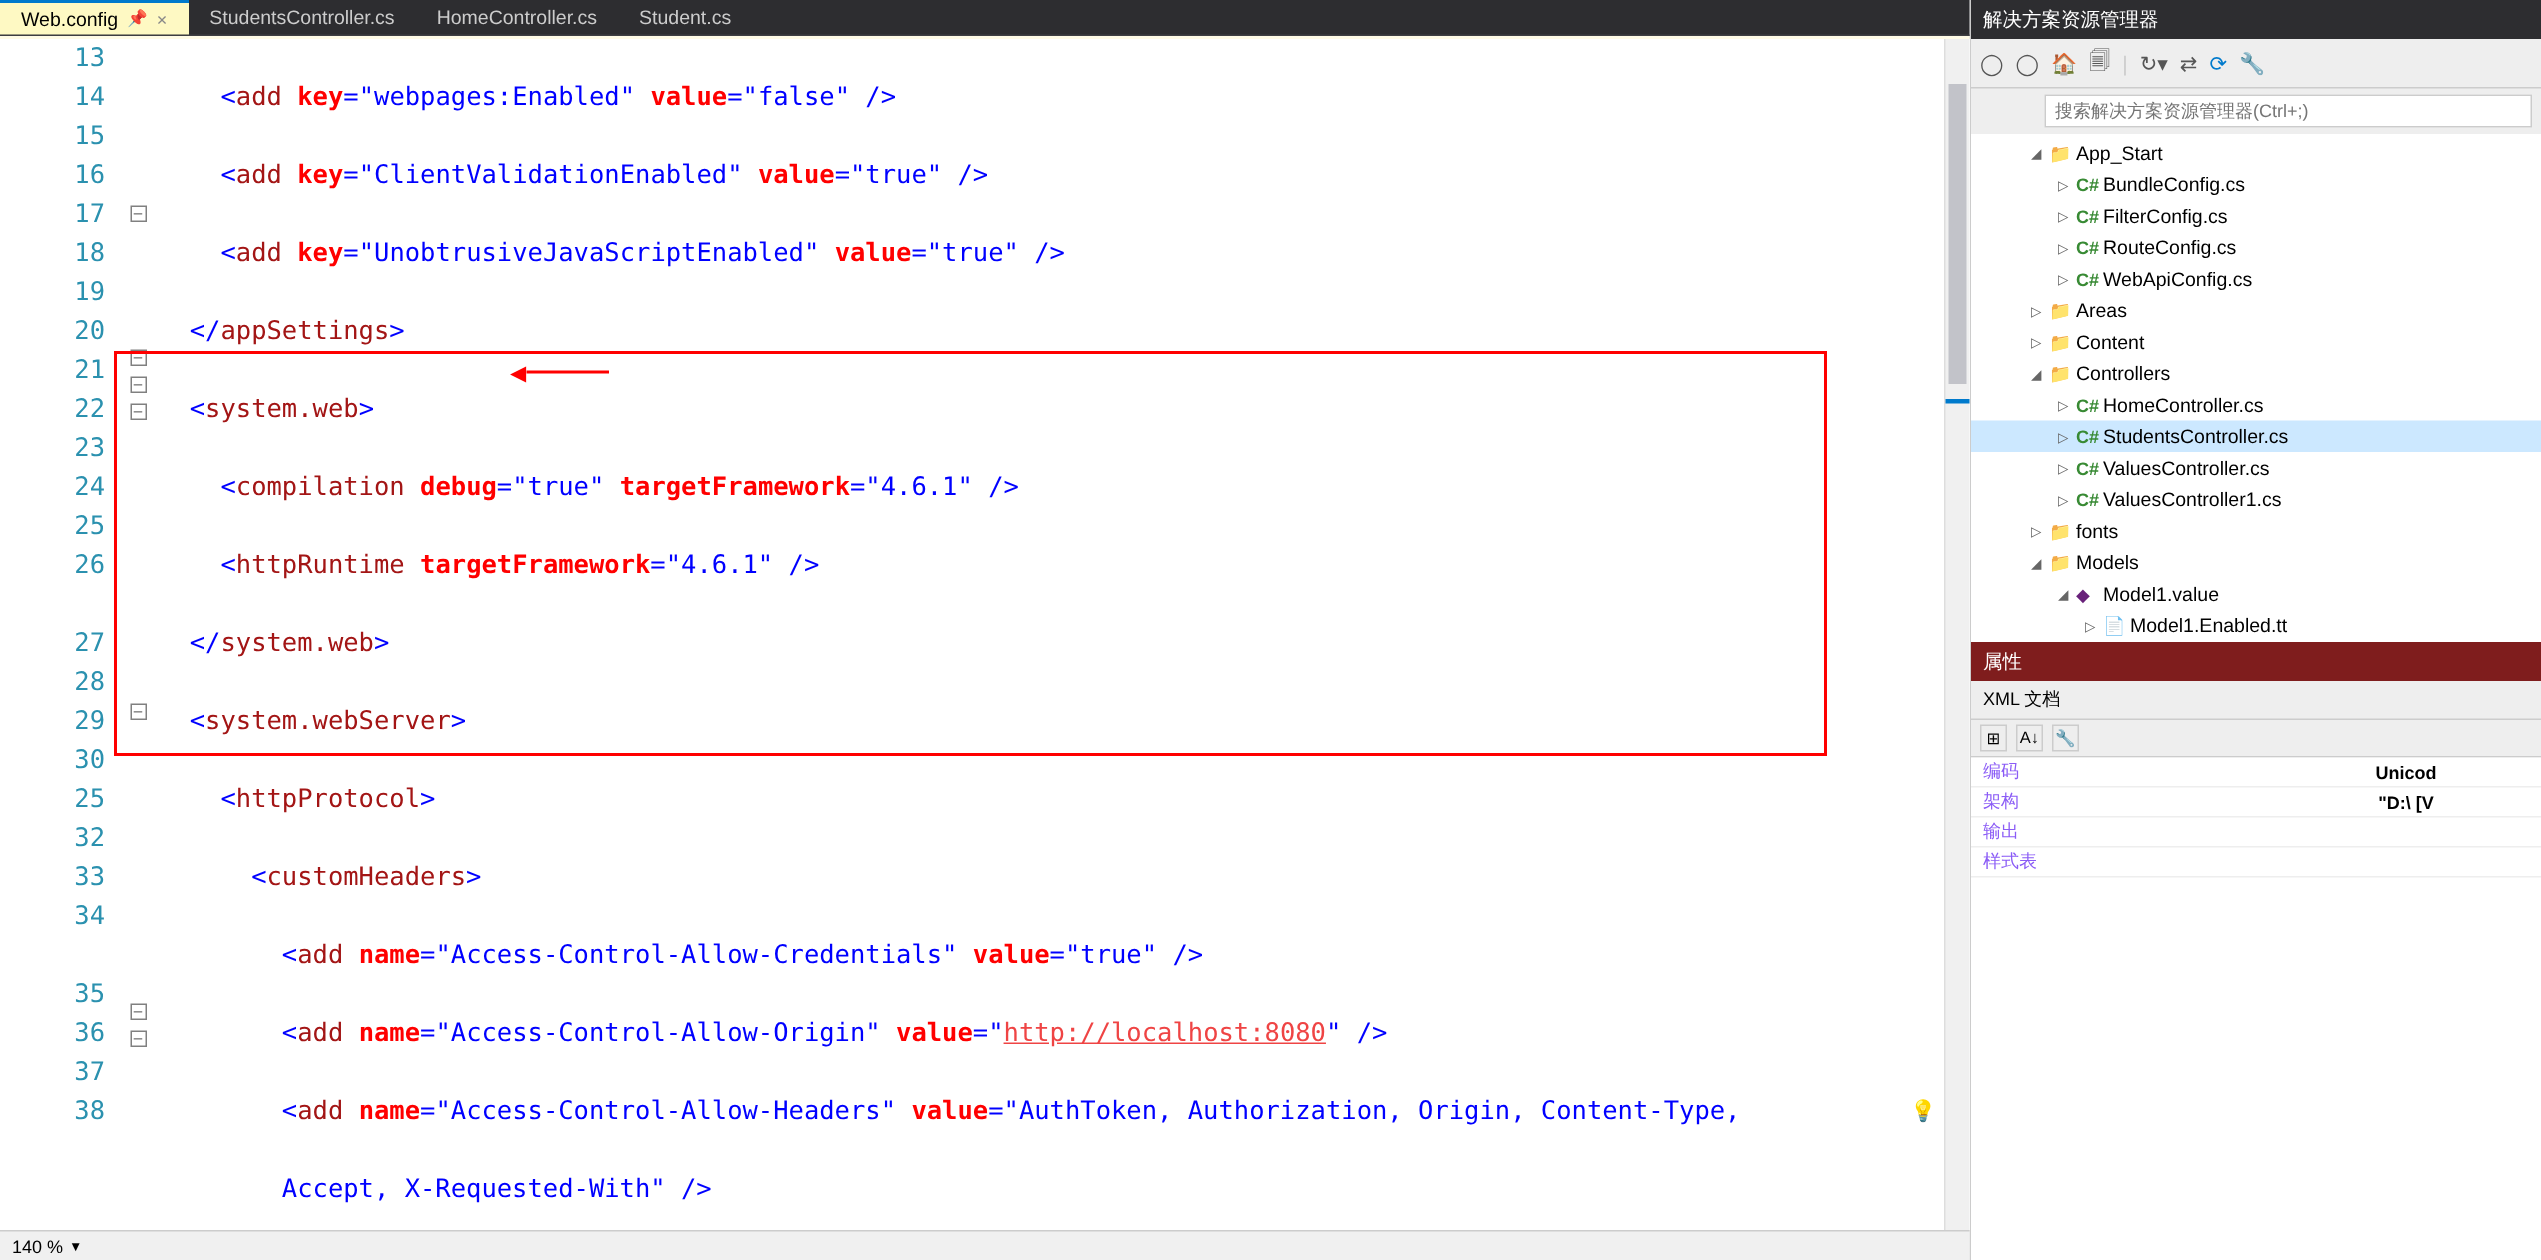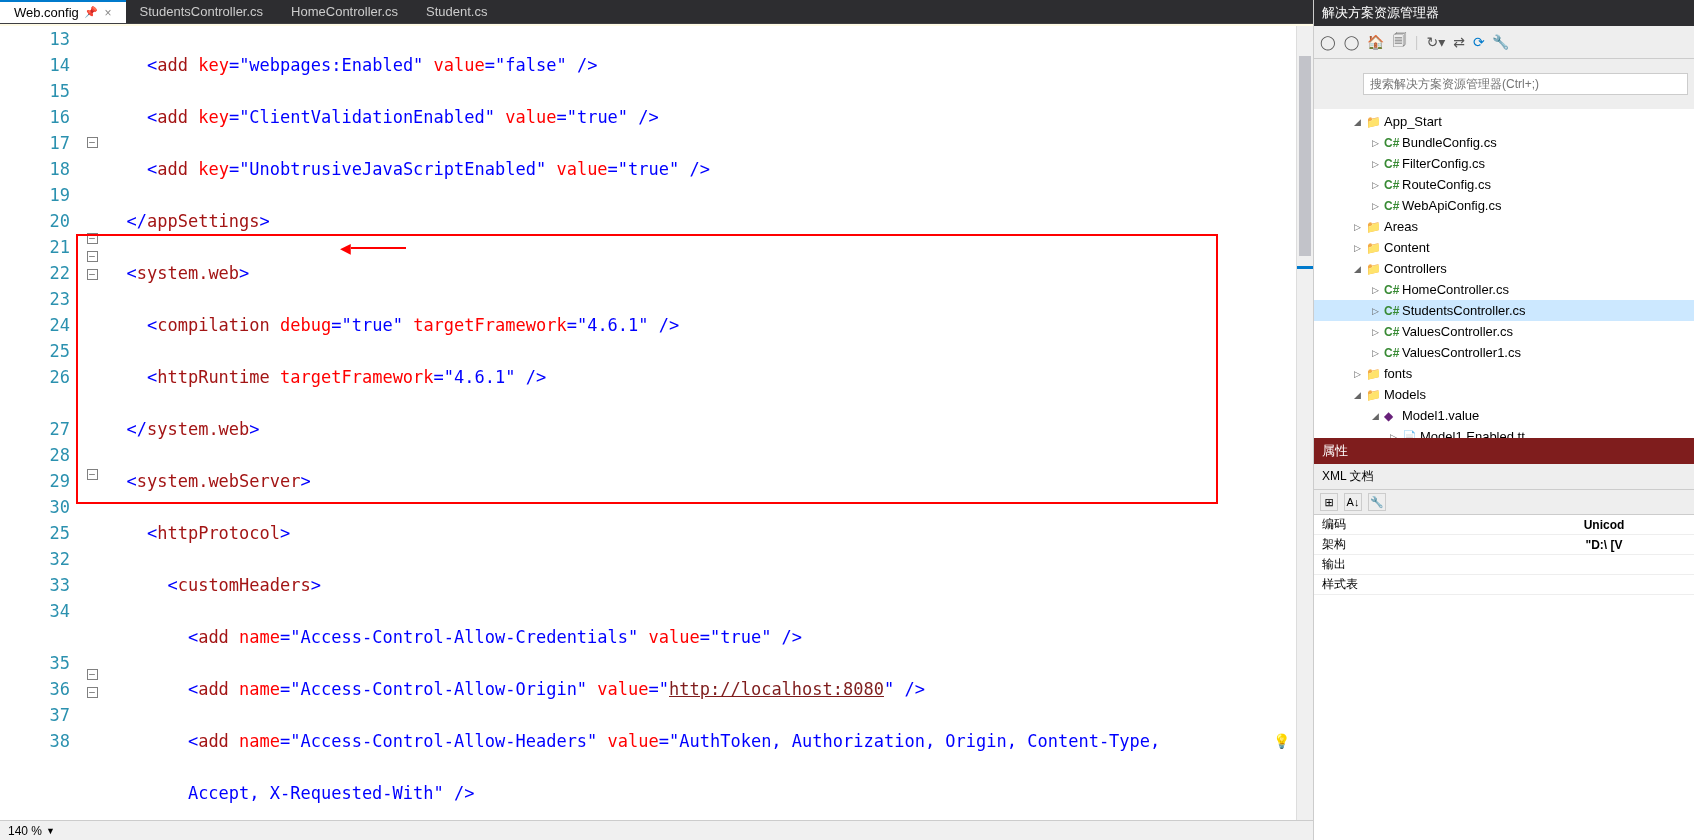--- a/index.html
+++ b/index.html
@@ -1,63 +1,63 @@
 <!DOCTYPE html>
 <html><head>
 <meta charset="utf-8">
 <style>
 * { margin: 0; padding: 0; box-sizing: border-box; }
 body { font-family: "Microsoft YaHei", "Segoe UI", sans-serif; font-size: 12px; background: #f5f5f5; overflow: hidden; width: 1694px; height: 840px; }
 .main { display: flex; height: 100%; }
 .editor-area { flex: 1; display: flex; flex-direction: column; background: #fff; border-right: 1px solid #ccc; }
 .tabs { display: flex; background: #2d2d30; height: 24px; align-items: stretch; border-bottom: 1px solid #3e3e42; }
 .tab { padding: 3px 14px; color: #ccc; font-size: 13px; display: flex; align-items: center; gap: 6px; cursor: pointer; }
-.tab.active { background: #ffffff; color: #000; border-top: 2px solid #007acc; }
+.tab.active { background: #fef9c3; color: #000; border-top: 2px solid #007acc; }
 .tab .pin { color: #555; font-size: 11px; }
 .tab .close { color: #888; font-size: 12px; }
 .code-scroll { flex: 1; overflow: auto; position: relative; background: #fff; border-top: 2px solid #fffbe6; }
 .code-inner { display: flex; font-family: Consolas, monospace; font-size: 17px; line-height: 26px; position: relative; }
 .gutter { width: 82px; text-align: right; padding-right: 12px; color: #2b91af; background: #fff; user-select: none; }
 .gutter div { height: 26px; }
 .fold-col { width: 20px; background: #fff; }
 .fold-col div { height: 26px; text-align: center; color: #808080; font-size: 10px; border: 1px solid transparent; cursor: pointer; }
 .fold-col .fold-box { border: 1px solid #808080; width: 11px; height: 11px; margin: 7px auto 0; line-height: 9px; font-size: 11px; }
 .code-col { flex: 1; padding-left: 4px; white-space: pre; color: #000; }
 .code-col .line { height: 26px; }
 .blue { color: #0000ff; }
 .brown { color: #a31515; }
-.red { color: #ff0000; }
-.link { color: #7f1d1d; text-decoration: underline; }
+.red { color: #ff0000; font-weight: bold; }
+.link { color: #ef4444; text-decoration: underline; }
 .red-box { position: absolute; border: 2px solid #ff0000; left: 76px; top: 208px; width: 1142px; height: 270px; pointer-events: none; }
 .red-arrow { position: absolute; left: 340px; top: 214px; color: #ff0000; font-size: 20px; pointer-events: none; display:flex; align-items:center;}
 .red-arrow::before { content: "◀"; font-size: 14px; }
 .red-arrow::after { content: ""; display: inline-block; width: 55px; height: 2px; background: #ff0000; }
 .zoom { background: #f0f0f0; border-top: 1px solid #ccc; padding: 2px 8px; font-size: 12px; height: 20px; display: flex; align-items: center; }
 .side { width: 380px; display: flex; flex-direction: column; background: #eee; }
 .panel-head { background: #2d2d30; color: #fff; padding: 4px 8px; font-size: 13px; }
 .panel-tools { background: #eee; padding: 4px 6px; display: flex; gap: 8px; align-items: center; border-bottom: 1px solid #ccc; }
 .panel-tools span { color: #555; font-size: 14px; cursor: pointer; }
-.search-box { margin: 14px 6px; padding-left: 43px; }
+.search-box { margin: 4px 6px; padding-left: 43px; }
 .search-box input { width: 100%; padding: 3px 6px; border: 1px solid #ccc; font-size: 12px; color: #888; }
 .tree { flex: 1; overflow: auto; background: #fff; padding: 2px 0; font-size: 13px; }
 .tree-row { display: flex; align-items: center; height: 21px; padding-left: 4px; cursor: pointer; }
 .tree-row.sel { background: #cce8ff; }
 .tree-row .arrow { width: 12px; color: #666; font-size: 9px; }
 .tree-row .icon { width: 18px; font-size: 12px; }
 .folder-icon { color: #dcb67a; }
 .cs-icon { color: #388a34; font-weight: bold; font-size: 10px; }
 .edmx-icon { color: #68217a; }
 .file-icon { color: #666; }
 .props-head { background: #7f1d1d; color: #fff; padding: 4px 8px; font-size: 13px; }
 .props-sub { background: #eee; padding: 4px 8px; font-size: 12px; border-bottom: 1px solid #ccc; }
 .props-tools { background: #eee; padding: 3px 6px; border-bottom: 1px solid #ccc; display: flex; gap: 6px; }
 .props-tools span { width: 18px; height: 18px; border: 1px solid #ccc; display: flex; align-items: center; justify-content: center; font-size: 11px; cursor: pointer; }
 .props-grid { flex: 1; background: #fff; font-size: 12px; }
 .props-grid .row { display: flex; border-bottom: 1px solid #eee; height: 20px; align-items: center; }
-.props-grid .k { width: 200px; padding-left: 8px; color: #000000; }
+.props-grid .k { width: 200px; padding-left: 8px; color: #8b5cf6; }
 .props-grid .v { flex: 1; font-weight: bold; text-align: center; }
 .vscroll { position: absolute; right: 0; top: 0; width: 17px; height: 100%; background: #f0f0f0; border-left: 1px solid #ddd; }
 .vscroll .thumb { position: absolute; left: 2px; right: 2px; top: 30px; height: 200px; background: #c2c3c9; }
 .vscroll .mark { position: absolute; left: 0; right: 0; height: 3px; background: #007acc; top: 240px; }
 .light-bulb { position: absolute; right: 22px; color: #c9a600; font-size: 14px; }
 </style>
 </head>
 <body>
 
 <div class="main">

